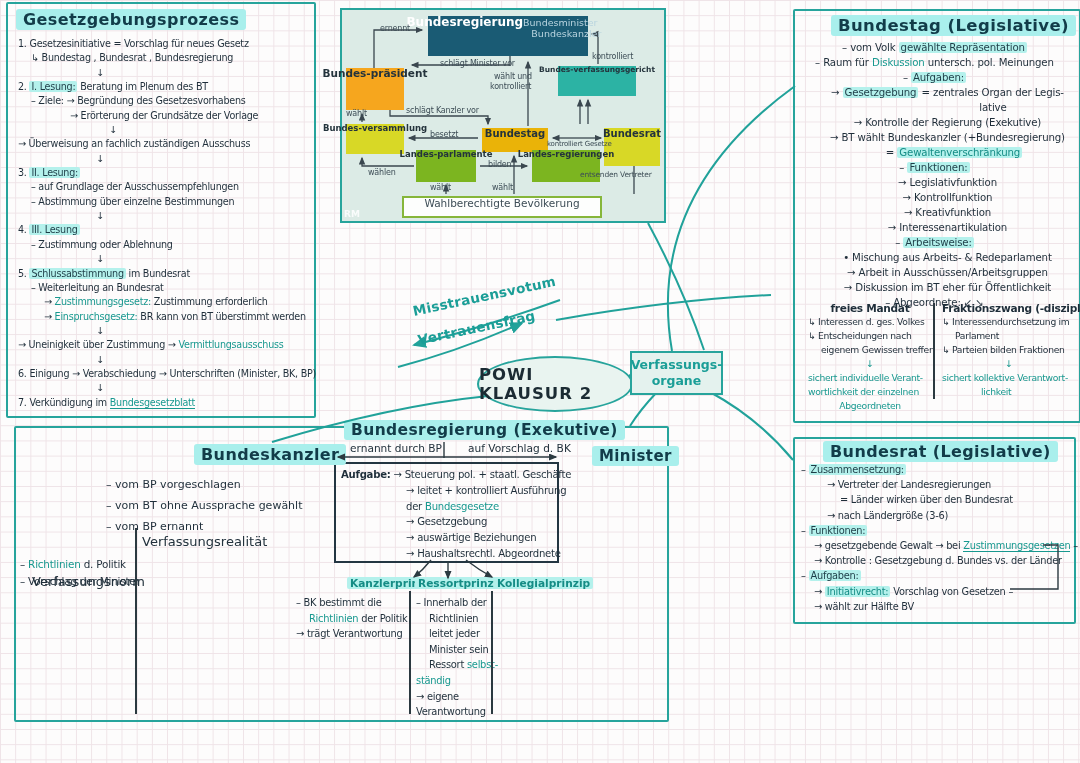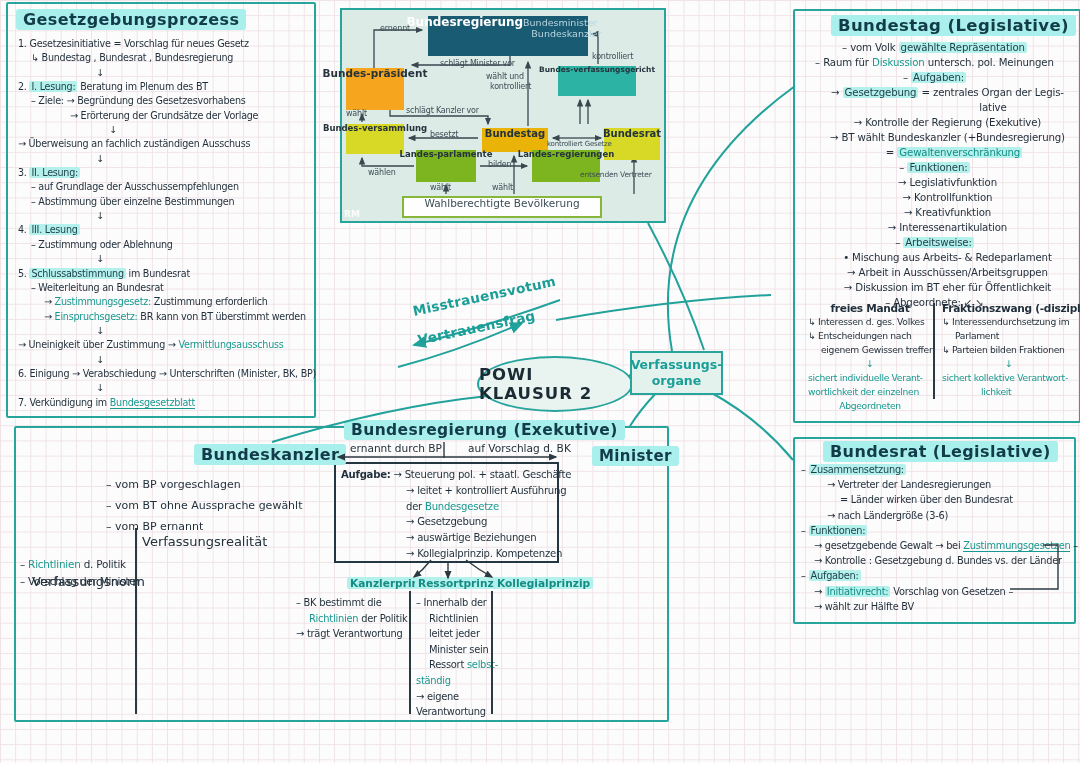--- a/index.html
+++ b/index.html
@@ -133,39 +133,39 @@
     <span>Bundes-</span>
     <span>verfassungsgericht</span>
   </div>
   <div class="dbox" style="left:4px;top:114px;width:58px;height:30px;background:#d8d826;font-size:8.5px;">
     <span>Bundes-</span>
     <span>versammlung</span>
   </div>
   <div class="dbox" style="left:140px;top:118px;width:66px;height:24px;background:#eab308;font-size:10px;">
     <span>Bundestag</span>
   </div>
-  <div class="dbox" style="left:262px;top:118px;width:56px;height:32px;background:#d8d826;font-size:10px;">
+  <div class="dbox" style="left:262px;top:118px;width:56px;height:38px;background:#d8d826;font-size:10px;">
     <span>Bundesrat</span>
   </div>
   <div class="dbox" style="left:74px;top:140px;width:60px;height:32px;background:#7cb520;font-size:8.5px;">
     <span>Landes-</span>
     <span>parlamente</span>
   </div>
   <div class="dbox" style="left:190px;top:140px;width:68px;height:32px;background:#7cb520;font-size:8.5px;">
     <span>Landes-</span>
     <span>regierungen</span>
   </div>
   <div class="dbox" style="left:60px;top:186px;width:200px;height:22px;background:rgba(255,255,255,.92);
        border:2px solid #86b63a;font-weight:normal;font-size:10.5px;color:#3d4d56;box-sizing:border-box;">
     <span>Wahlberechtigte Bevölkerung</span>
   </div>
   <span class="dlabel" style="left:38px;top:14px;">ernennt</span>
   <span class="dlabel" style="left:98px;top:49px;">schlägt Minister vor</span>
   <span class="dlabel" style="left:250px;top:42px;">kontrolliert</span>
-  <span class="dlabel" style="left:144px;top:62px;">wählt und</span>
+  <span class="dlabel" style="left:152px;top:62px;">wählt und</span>
   <span class="dlabel" style="left:148px;top:72px;">kontrolliert</span>
   <span class="dlabel" style="left:64px;top:96px;">schlägt Kanzler vor</span>
   <span class="dlabel" style="left:4px;top:99px;">wählt</span>
   <span class="dlabel" style="left:88px;top:120px;">besetzt</span>
   <span class="dlabel" style="left:205px;top:130px;font-size:7px;">kontrolliert Gesetze</span>
   <span class="dlabel" style="left:26px;top:158px;">wählen</span>
   <span class="dlabel" style="left:146px;top:150px;">bilden</span>
   <span class="dlabel" style="left:238px;top:160px;font-size:7.5px;">entsenden Vertreter</span>
   <span class="dlabel" style="left:88px;top:173px;">wählt</span>
   <span class="dlabel" style="left:150px;top:173px;">wählt</span>
@@ -243,21 +243,21 @@
 
   <div class="sect-title" style="left:328px;top:-8px;font-size:15.5px;">Bundesregierung (Exekutive)</div>
   <div class="arrowlabel" style="left:334px;top:14px;">ernannt durch BP</div>
   <div class="arrowlabel" style="left:452px;top:14px;">auf Vorschlag d. BK</div>
   <div class="aufgabe-box">
       <div class="ln"><span class="sg-b">Aufgabe:</span><span class="sg-p">  → Steuerung pol. + staatl. Geschäfte</span></div>
       <div class="ln" style="padding-left: 65px;"><span class="sg-p">→ leitet + kontrolliert Ausführung</span></div>
       <div class="ln" style="padding-left: 65px;"><span class="sg-p">    der </span><span class="sg-t">Bundesgesetze</span></div>
       <div class="ln" style="padding-left: 65px;"><span class="sg-p">→ Gesetzgebung</span></div>
       <div class="ln" style="padding-left: 65px;"><span class="sg-p">→ auswärtige Beziehungen</span></div>
-      <div class="ln" style="padding-left: 65px;"><span class="sg-p">→ Kollegialprinzip. Kompetenzen</span></div>
+      <div class="ln" style="padding-left: 65px;"><span class="sg-p">→ Haushaltsrechtl. Abgeordnete</span></div>
     </div>
   <div class="sect-title" style="left:576px;top:18px;font-size:15px;">Minister</div>
 
   <div class="prz-head" style="left:331px;top:149px;">Kanzlerprinzip</div>
   <div class="prz-head" style="left:399px;top:149px;">Ressortprinzip</div>
   <div class="prz-head" style="left:478px;top:149px;">Kollegialprinzip</div>
   <div class="lines prz-lines" style="left:280px;top:167px;width:112px;">
       <div class="ln"><span class="sg-p">– BK bestimmt die</span></div>
       <div class="ln" style="padding-left: 13px;"><span class="sg-t">Richtlinien</span><span class="sg-p"> der Politik</span></div>
       <div class="ln"><span class="sg-p">→ trägt Verantwortung</span></div>

